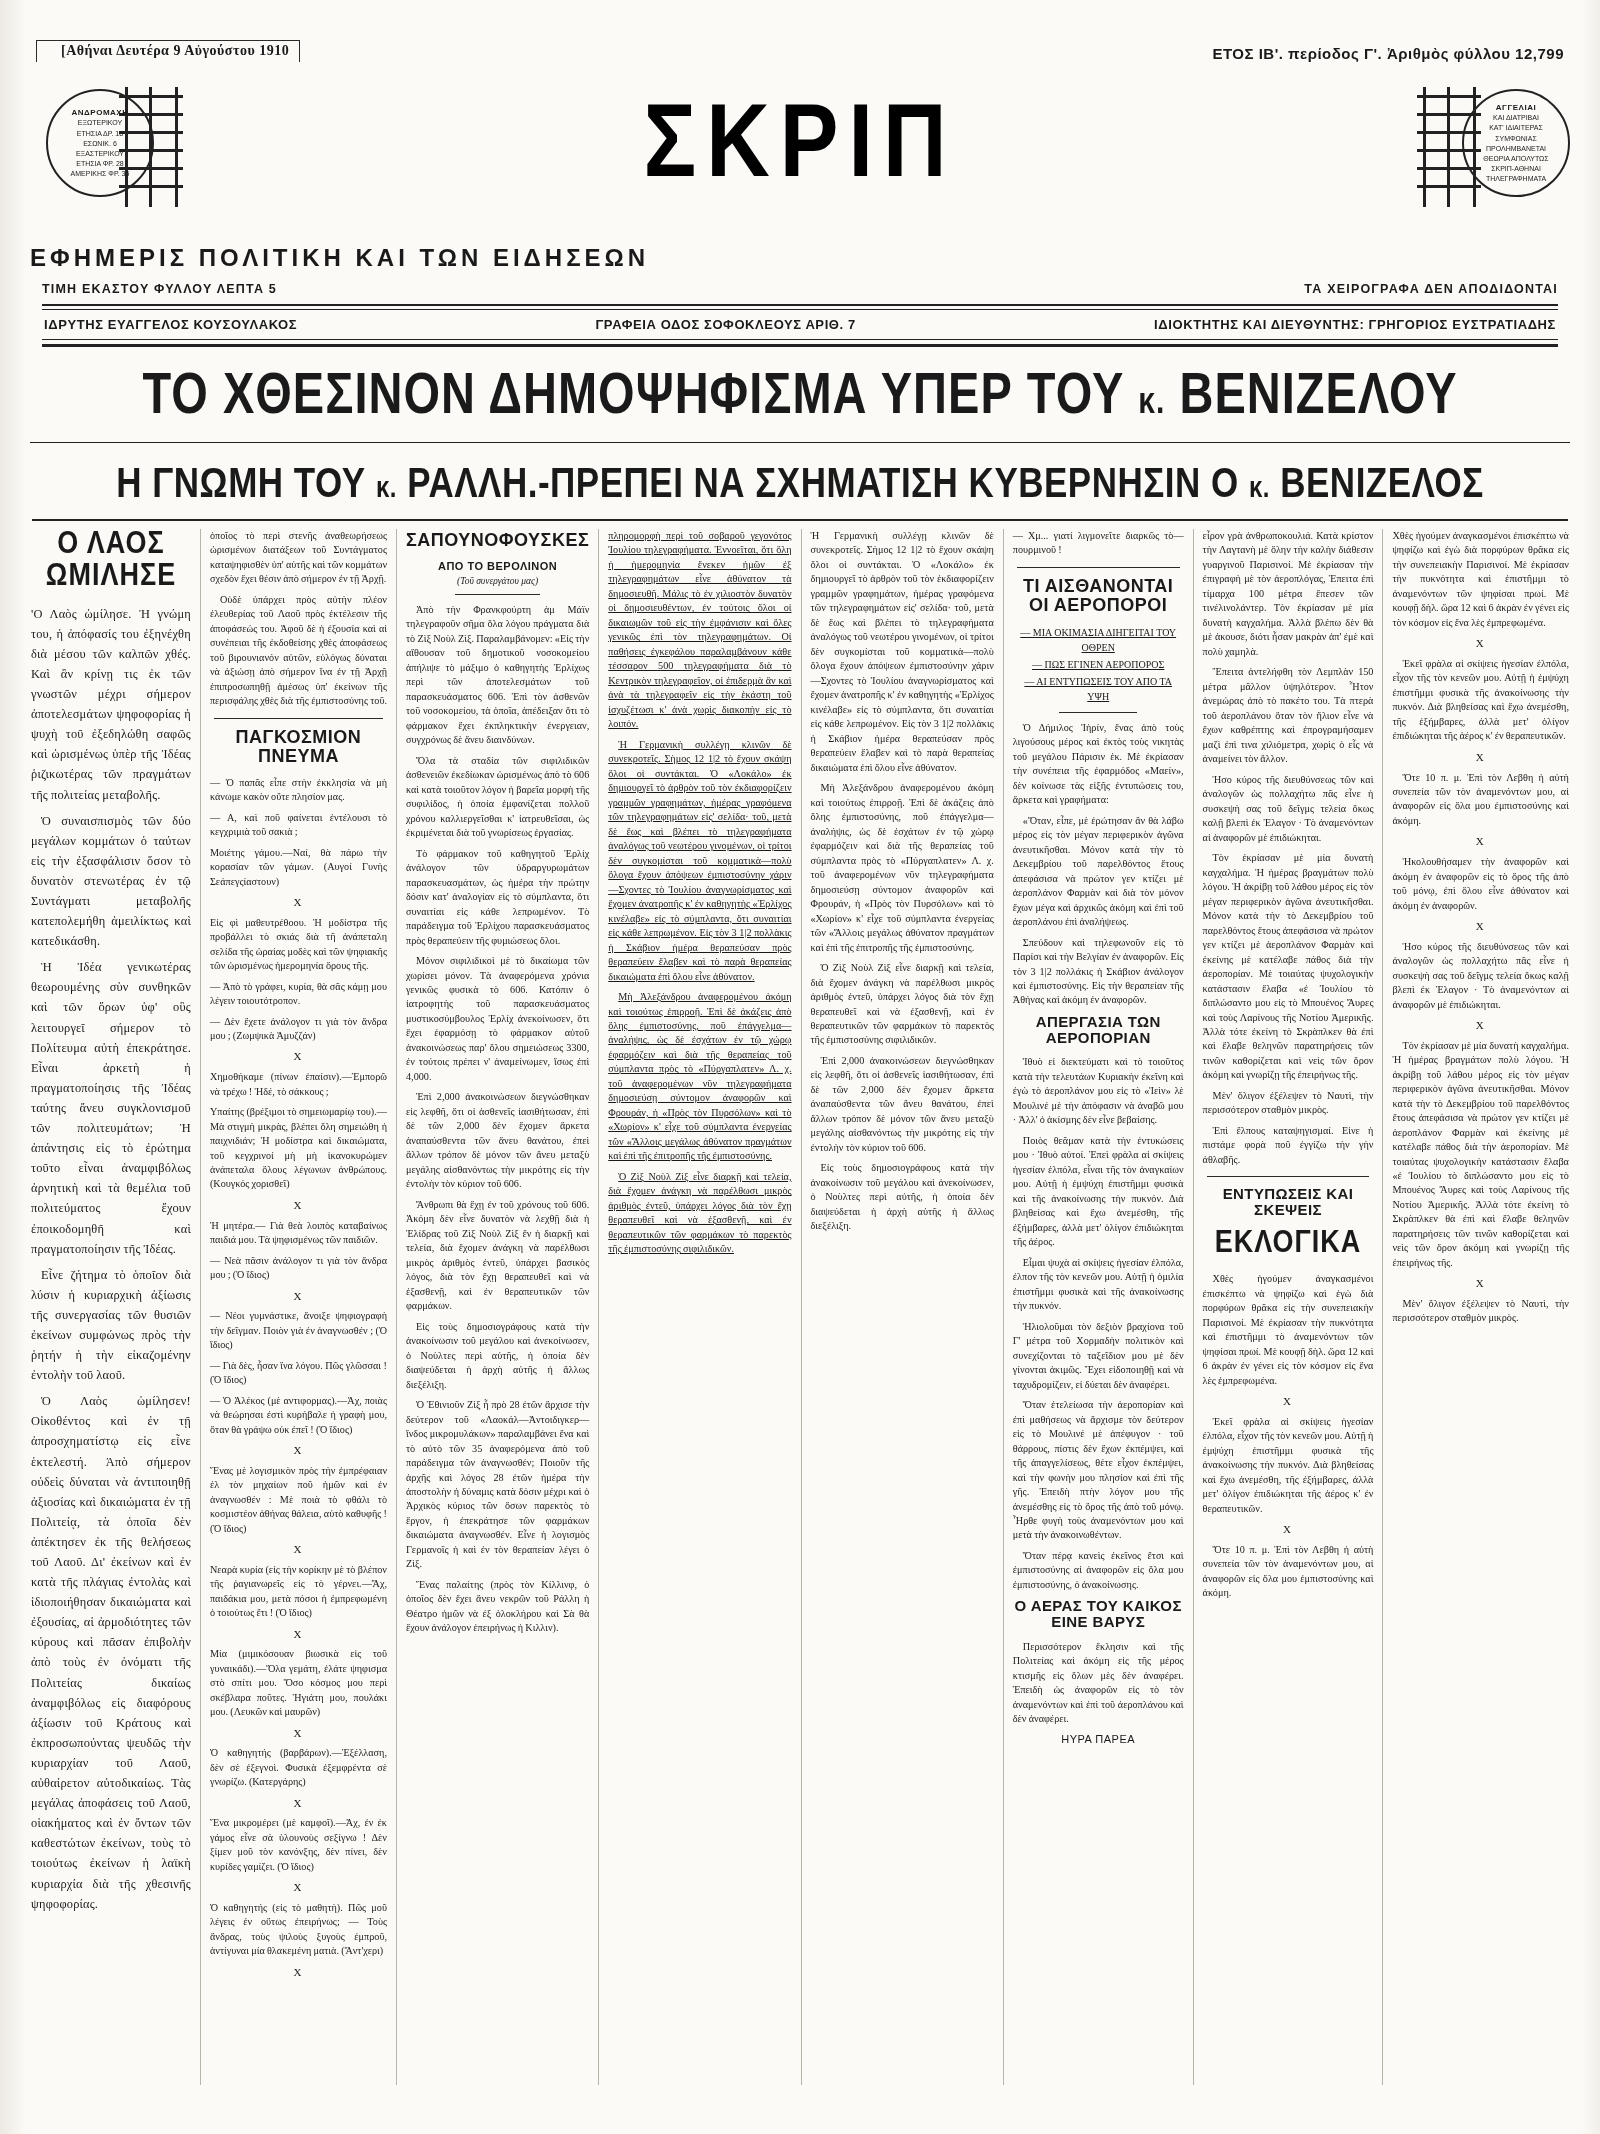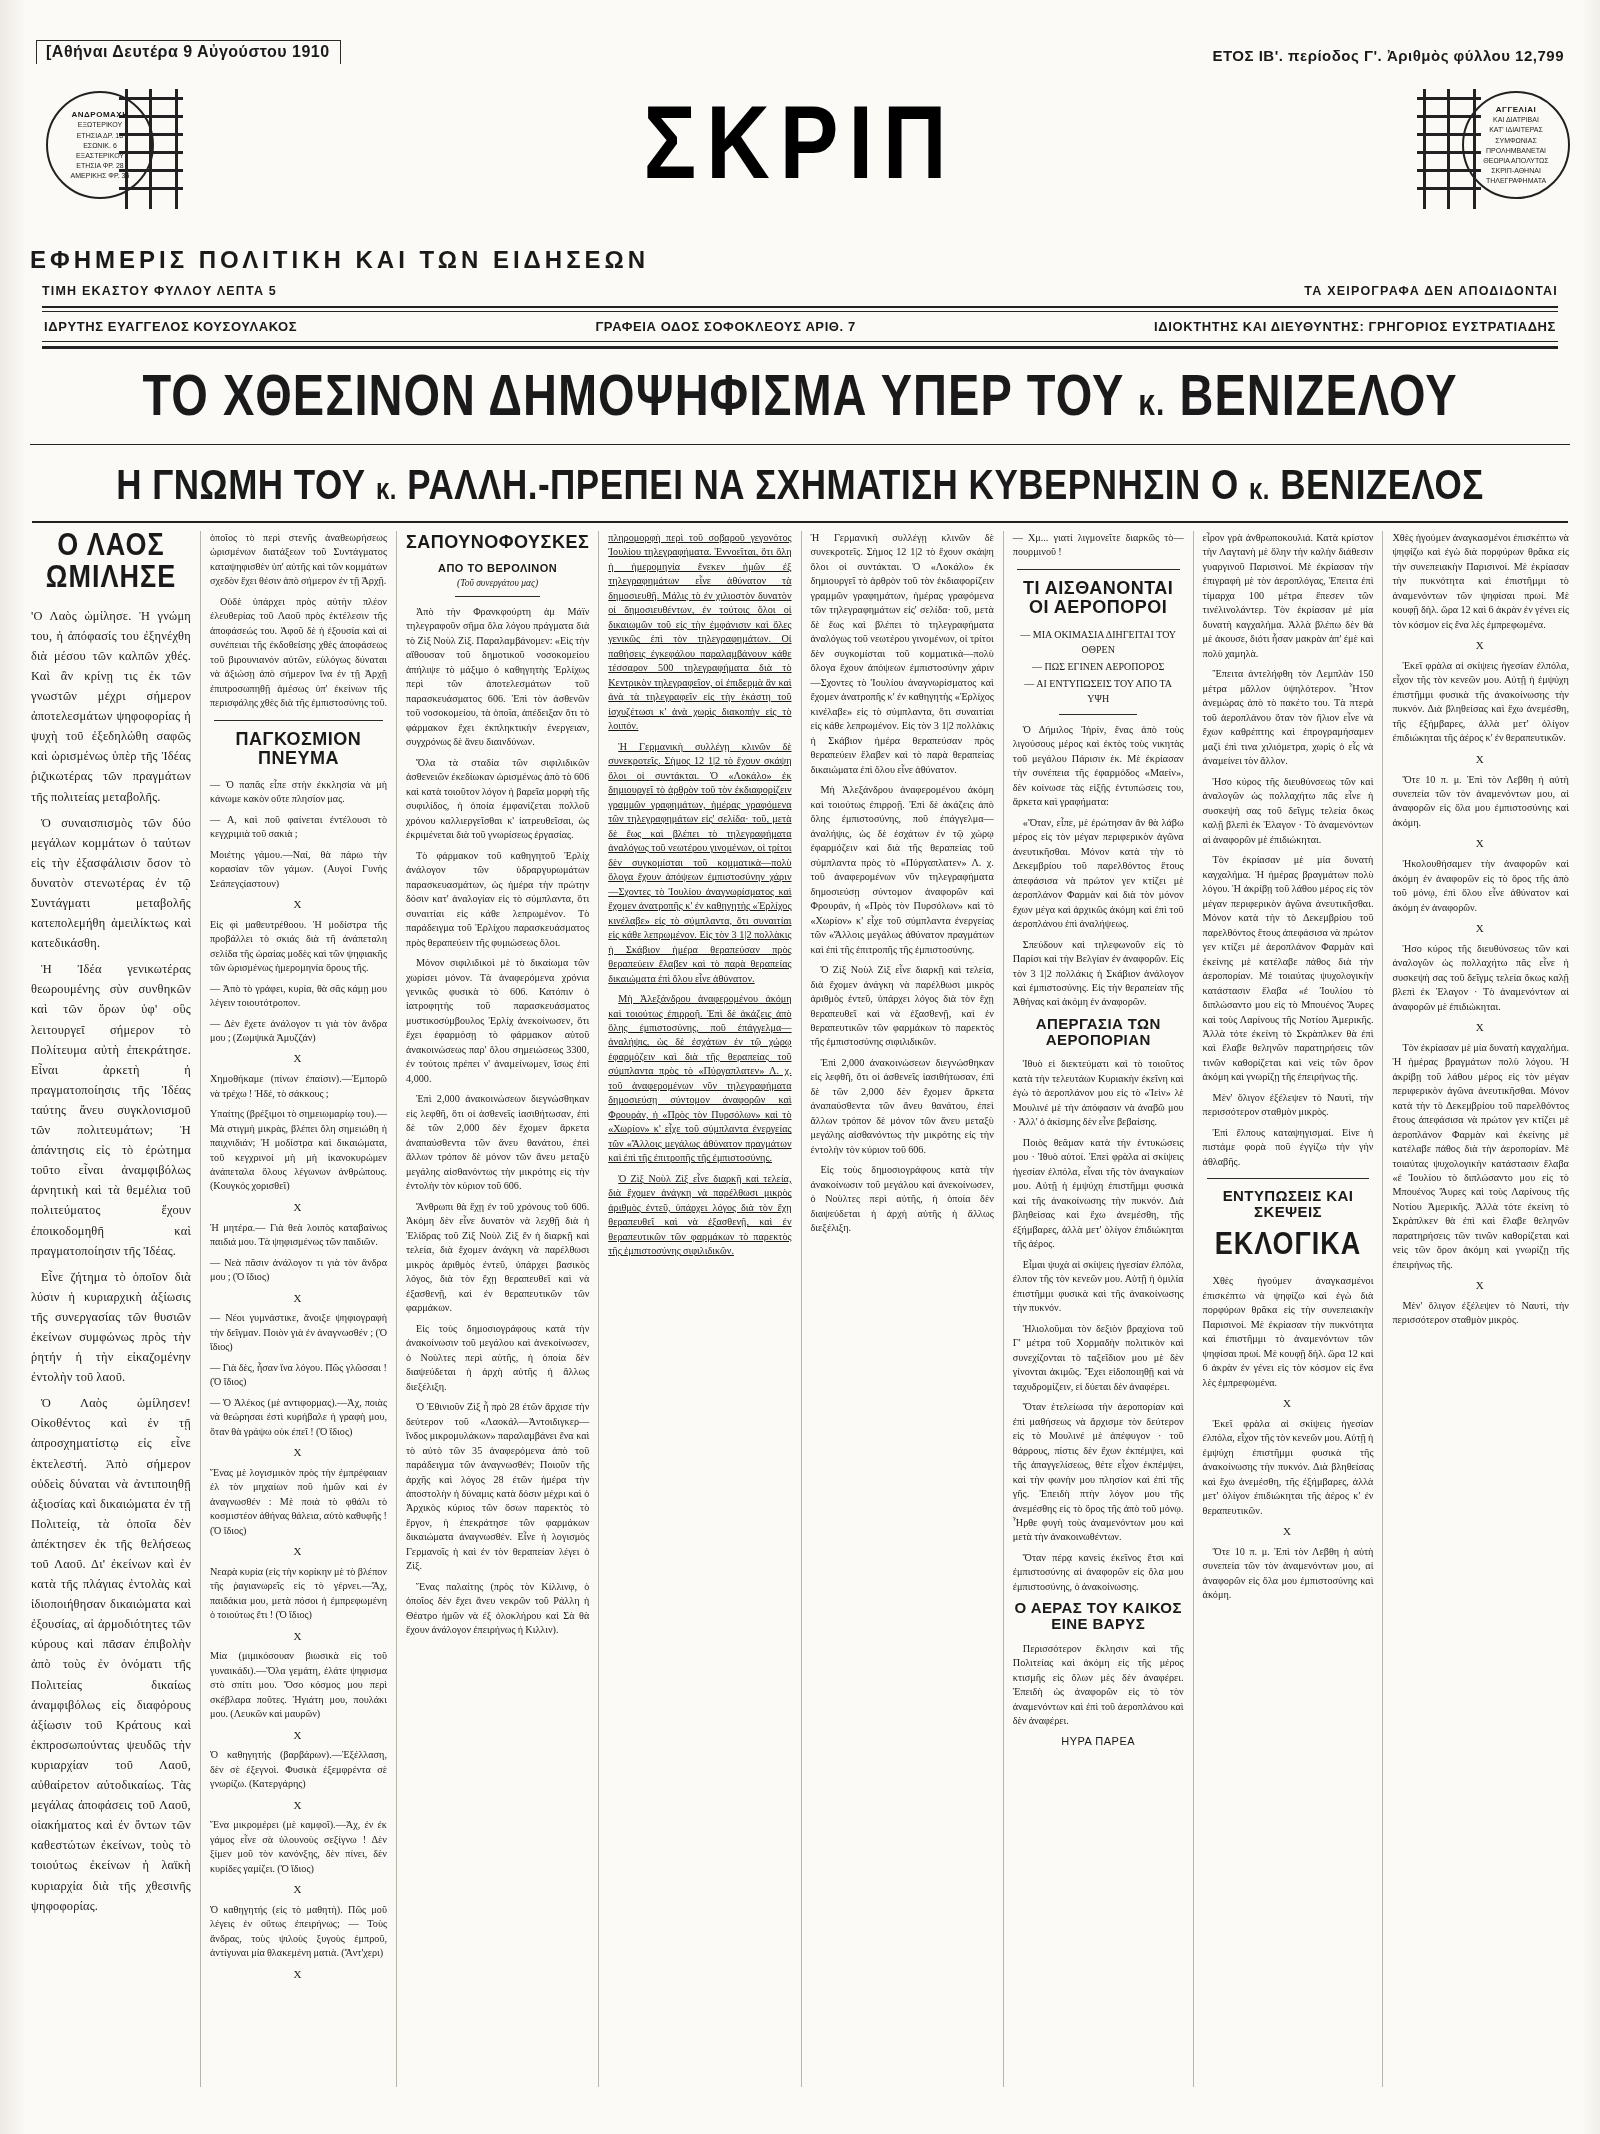--- a/index.html
+++ b/index.html
@@ -34,22 +34,23 @@
     align-items: flex-end;
     font-size: 15px;
     letter-spacing: 0.5px;
     padding: 0 6px 4px 6px;
     font-family: "Liberation Sans", sans-serif;
     font-weight: bold;
   }
   .topline .left {
     border: 1px solid #2b2b2b;
     border-bottom: none;
-    padding: 2px 10px 3px 9px;
-    font-size: 16px;
+    padding: 2px 10px 3px 24px;
+    font-size: 14px;
+    font-family: Liberation Serif, serif;
   }
   .topline .right {
     font-size: 15px;
   }
   .masthead-main {
     display: flex;
     align-items: center;
     justify-content: space-between;
     margin-top: 6px;
     height: 150px;
@@ -275,21 +276,21 @@
     border-top: 1px solid #2b2b2b;
     width: 46%;
     margin: 8px auto 8px auto;
   }
   .bullets {
     font-size: 10px;
     line-height: 1.5;
     text-align: center;
     margin: 4px 0 8px 0;
   }
-  .bullets div { margin-bottom: 2px; }
+  .bullets div { margin-bottom: 2px; text-decoration: underline; }
   .footer-note {
     text-align: center;
     font-family: "Liberation Sans", sans-serif;
     font-size: 11px;
     font-weight: normal;
     letter-spacing: 0.5px;
     margin-top: 4px;
   }
   .fold {
     position: absolute;

